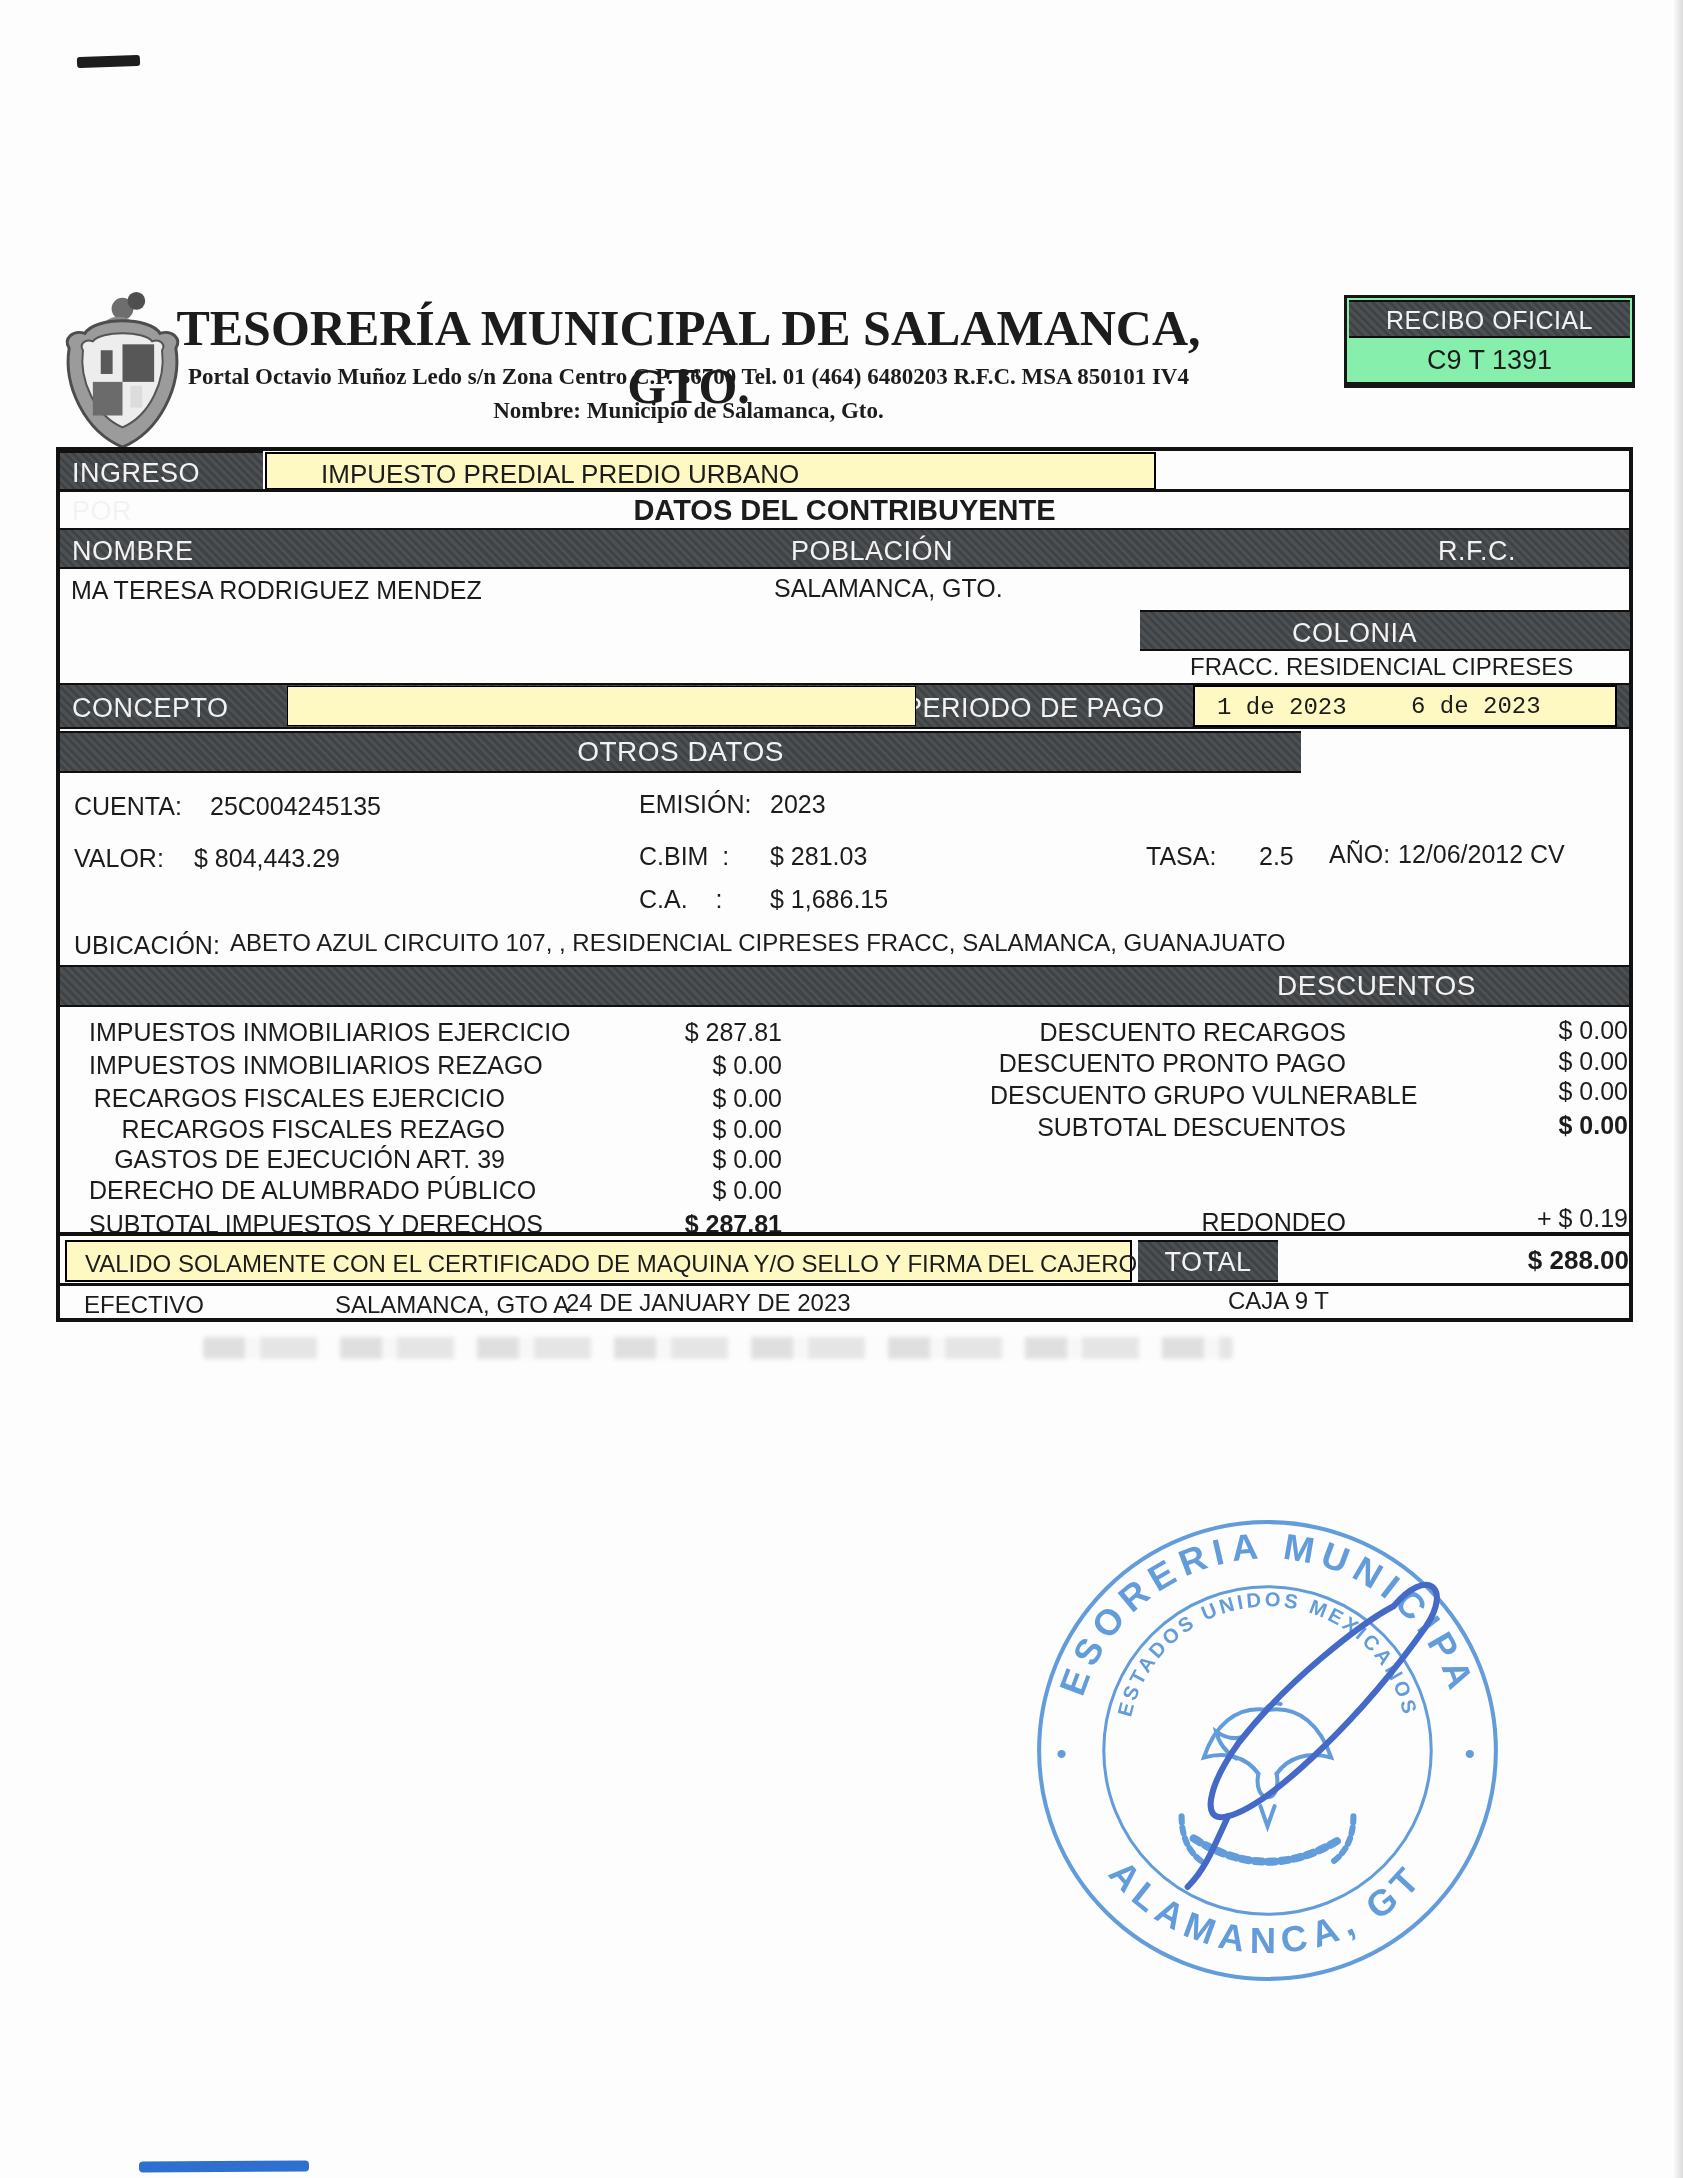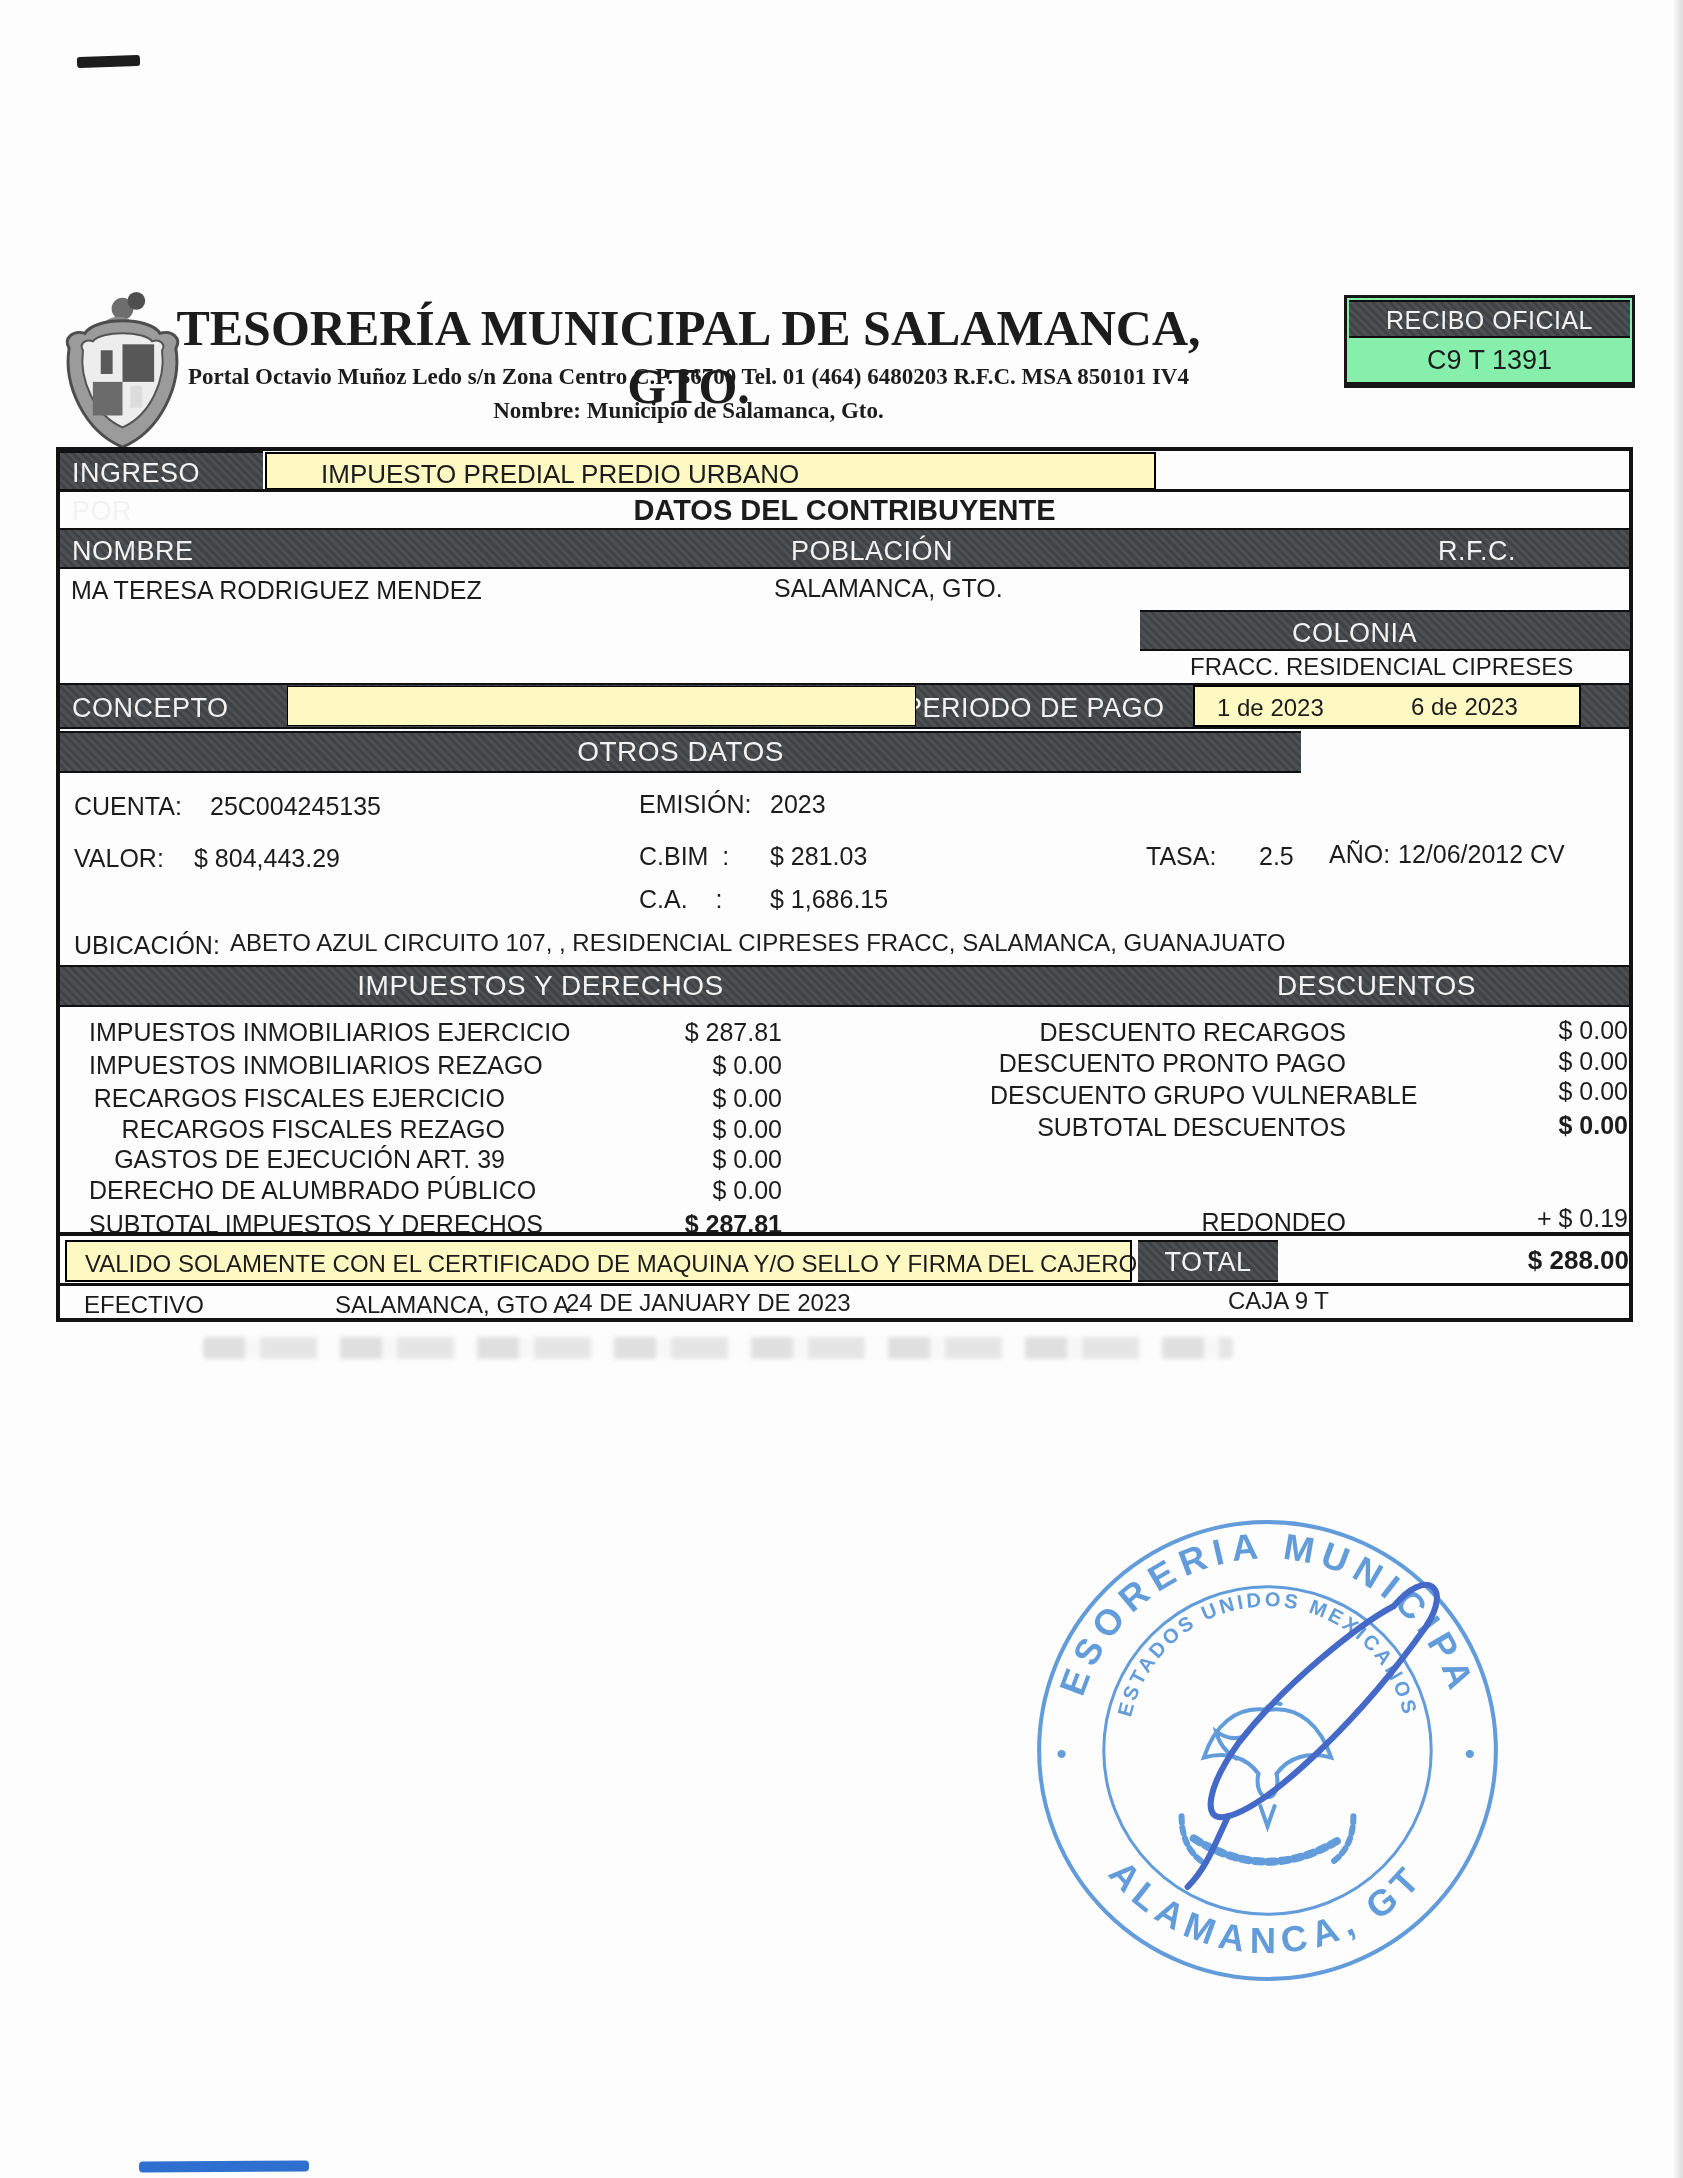--- a/index.html
+++ b/index.html
@@ -85,21 +85,21 @@
   </div>
   <span class="abs val" style="left:1190px;top:653px;font-size:24px;">FRACC. RESIDENCIAL CIPRESES</span>
 
   <div class="abs bar" style="left:60px;top:683px;width:1569px;height:46px;">
     <span class="bar-text abs" style="left:12px;top:4px;">CONCEPTO</span>
     <span class="bar-text abs" style="left:844px;top:4px;">PERIODO DE PAGO</span>
   </div>
   <div class="abs white-box" style="left:287px;top:686px;width:629px;height:40px;border-width:1px;">
     <span class="val"></span>
   </div>
-  <div class="abs white-box" style="left:1193px;top:685px;width:388px;height:42px;border-width:2px;">
+  <div class="abs white-box" style="left:1193px;top:685px;width:424px;height:42px;border-width:2px;font-family:Liberation Mono, monospace;">
     <span class="val abs" style="left:22px;top:7px;font-size:24px;">1 de 2023</span>
     <span class="val abs" style="left:216px;top:6px;font-size:24px;">6 de 2023</span>
   </div>
 
   <div class="abs bar center" style="left:60px;top:731px;width:1241px;height:42px;font-size:28px;line-height:38px;">
     <span>OTROS DATOS</span>
   </div>
 
   <span class="abs lbl" style="left:74px;top:792px;">CUENTA:</span>
   <span class="abs val" style="left:210px;top:792px;">25C004245135</span>
@@ -115,21 +115,20 @@
   <span class="abs lbl" style="left:1329px;top:840px;">AÑO:</span>
   <span class="abs val" style="left:1398px;top:840px;">12/06/2012 CV</span>
 
   <span class="abs lbl" style="left:639px;top:885px;">C.A.    :</span>
   <span class="abs val" style="left:770px;top:885px;">$ 1,686.15</span>
 
   <span class="abs lbl" style="left:74px;top:931px;">UBICACIÓN:</span>
   <span class="abs val" style="left:230px;top:929px;font-size:24px;">ABETO AZUL CIRCUITO 107, , RESIDENCIAL CIPRESES FRACC, SALAMANCA, GUANAJUATO</span>
 
   <div class="abs bar" style="left:60px;top:965px;width:1569px;height:42px;font-size:28px;line-height:38px;">
-    <span class="abs" style="left:208px;width:545px;text-align:center;">IMPUESTOS Y DERECHOS</span>
     <span class="abs" style="left:1044px;width:545px;text-align:center;">DESCUENTOS</span>
   </div>
 
   <span class="abs lbl right" style="left:89px;top:1018px;width:416px;">IMPUESTOS INMOBILIARIOS EJERCICIO</span>
   <span class="abs val right" style="left:594px;top:1018px;width:188px;">$ 287.81</span>
   <span class="abs lbl right" style="left:89px;top:1051px;width:416px;">IMPUESTOS INMOBILIARIOS REZAGO</span>
   <span class="abs val right" style="left:594px;top:1051px;width:188px;">$ 0.00</span>
   <span class="abs lbl right" style="left:89px;top:1084px;width:416px;">RECARGOS FISCALES EJERCICIO</span>
   <span class="abs val right" style="left:594px;top:1084px;width:188px;">$ 0.00</span>
   <span class="abs lbl right" style="left:89px;top:1115px;width:416px;">RECARGOS FISCALES REZAGO</span>

